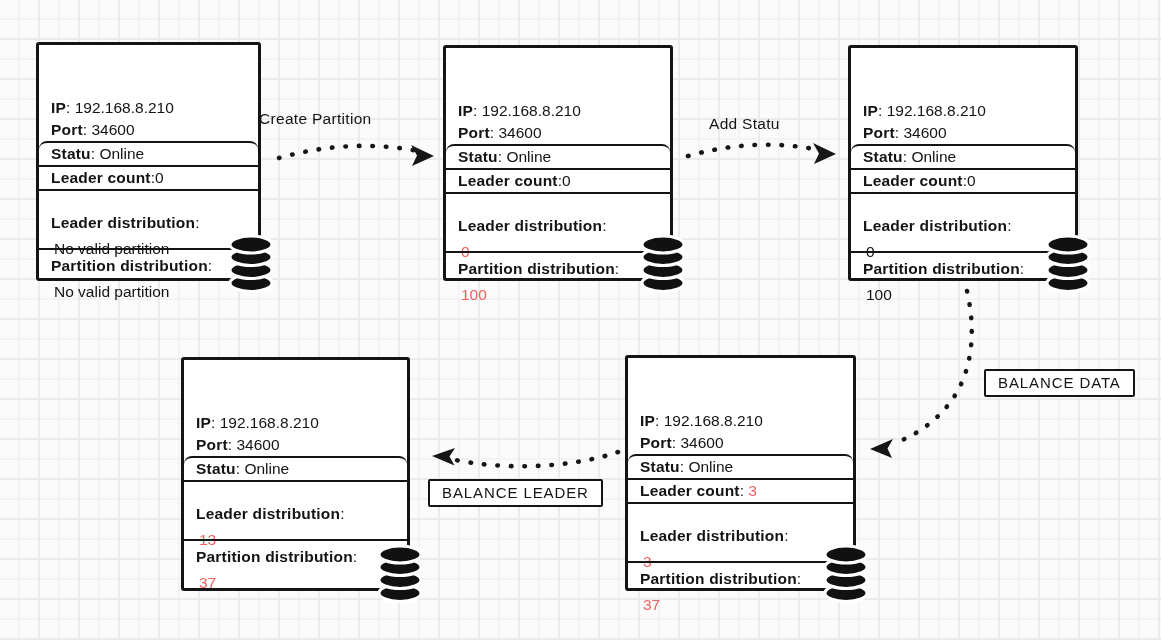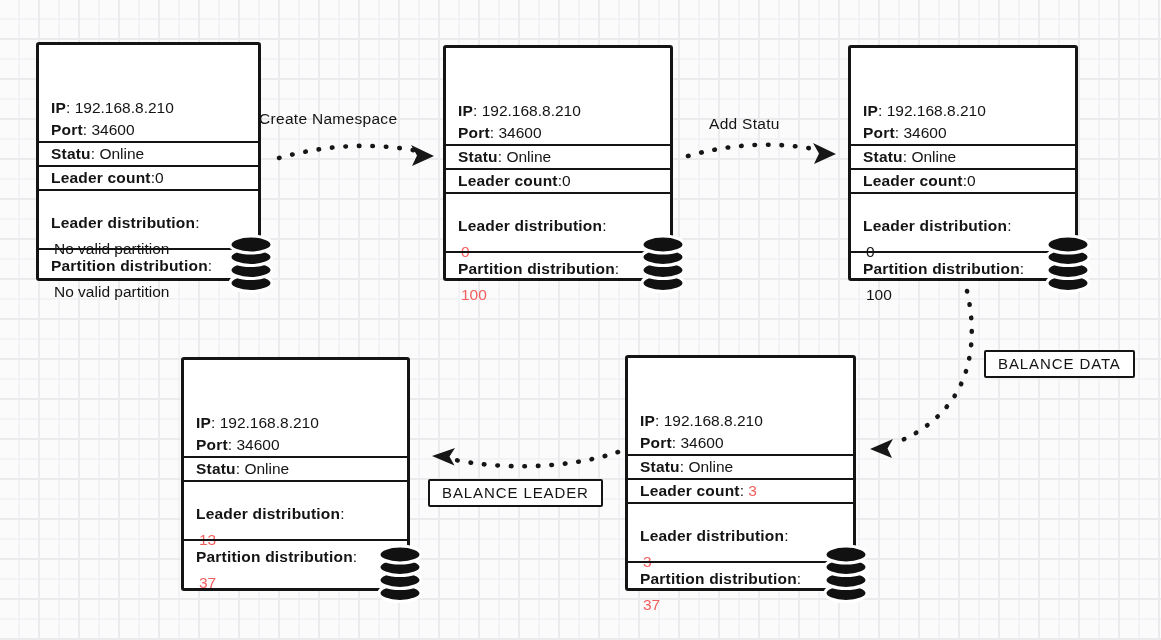--- a/index.html
+++ b/index.html
@@ -15,21 +15,21 @@
     background-size:40px 40px,40px 40px,20px 20px,20px 20px;
     background-position:-2px -2px;
   }
   .card{
     position:absolute;background:#fff;border:3px solid #141414;border-radius:3px;
     box-sizing:border-box;display:flex;flex-direction:column;font-size:15.5px;
   }
   .row{box-sizing:border-box;padding-left:12px;overflow:visible;}
   .row + .row{border-top:2.4px solid #141414;}
   .hdr{height:50px;padding-top:4px;margin-top:48px;}
-  .r-status{height:29px;display:flex;align-items:center;}
+  .r-status{height:29px;display:flex;align-items:center;border-radius:8px;}
   .r-count{height:34px;display:flex;align-items:center;}
   .r-ldist{height:59px;padding-top:21px;}
   .r-pdist{flex:1;padding-top:5px;}
   .ln{line-height:22px;white-space:nowrap;}
   .lbl{font-weight:700;letter-spacing:0.2px;}
   .vln{margin-top:5px;padding-left:3px;line-height:20px;white-space:nowrap;}
   .db{position:absolute;right:-16px;bottom:-15px;}
   .edge-label{position:absolute;font-size:15.5px;letter-spacing:0.3px;color:#141414;white-space:nowrap;}
   .boxed{
     background:#fff;border:2.6px solid #141414;border-radius:2px;
@@ -56,23 +56,23 @@
     <g>
       <path class="dotted" d="M967 291 C974 322 974 354 962 382 C950 410 924 433 892 444"></path>
       <path class="head" d="M870 449 L893 439 L887.5 448.5 L892 458 Z"></path>
     </g>
     <g>
       <path class="dotted" d="M618 452 C568 469 500 470 451 459"></path>
       <path class="head" d="M432 456 L455 448 L449.5 456.5 L454.5 465.5 Z"></path>
     </g>
   </svg>
 
-  <div class="edge-label" style="left:259px;top:110px">Create Namespace</div>
+  <div class="edge-label" style="left:259px;top:110px">Create Partition</div>
   <div class="edge-label" style="left:709px;top:115px">Add Statu</div>
-  <div class="edge-label boxed" style="left:984px;top:350px">BALANCE DATA</div>
+  <div class="edge-label boxed" style="left:984px;top:369px">BALANCE DATA</div>
   <div class="edge-label boxed" style="left:428px;top:479px">BALANCE LEADER</div>
 
   <section class="card" style="left:36px;top:42px;width:225px;height:239px">
     <div class="row hdr">
       <div class="ln"><span class="lbl">IP</span><span>: </span><span>192.168.8.210</span></div>
       <div class="ln"><span class="lbl">Port</span><span>: </span><span>34600</span></div>
     </div>
     <div class="row r-status">
       <div class="ln"><span class="lbl">Statu</span><span>: </span><span>Online</span></div>
     </div>

